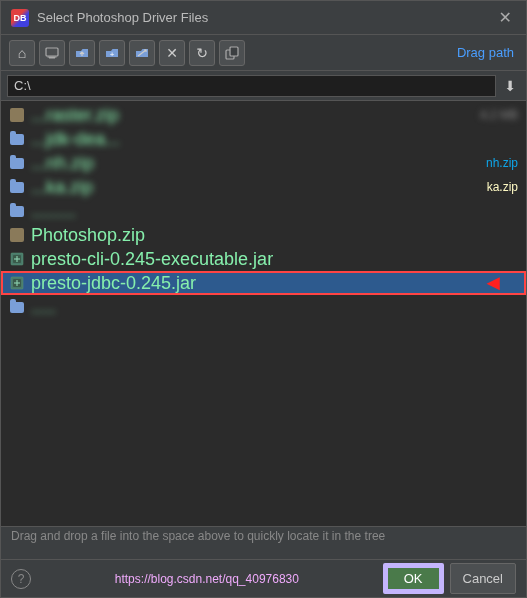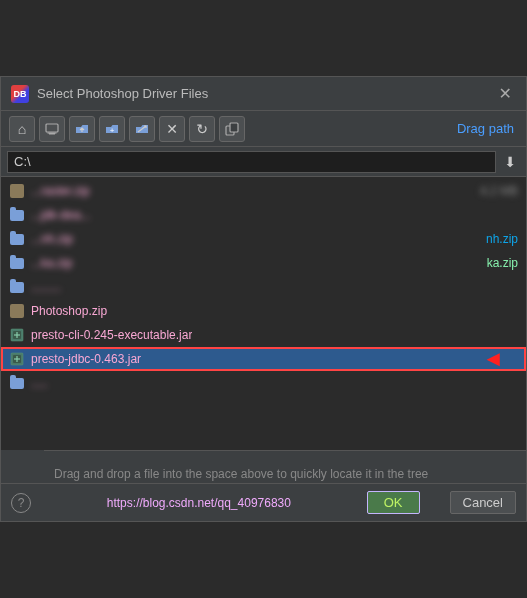--- a/index.html
+++ b/index.html
@@ -10,21 +10,21 @@
       font-family: 'Segoe UI', Arial, sans-serif;
       font-size: 13px;
       color: #ccc;
       display: flex;
       align-items: center;
       justify-content: center;
     }
 
     .dialog {
       width: 527px;
-      height: 446px;
+      height: 598px;
       background: #3c3f41;
       border: 1px solid #555;
       display: flex;
       flex-direction: column;
       position: relative;
     }
 
     
     .title-bar {
       background: #3c3f41;
@@ -183,22 +183,22 @@
     }
 
     .zip-icon {
       width: 14px;
       height: 14px;
       background: #8a7a5a;
       border-radius: 2px;
     }
 
     .file-name {
-      font-size: 12px;
-      color: #f9a8d4;
+      font-size: 18px;
+      color: #86efac;
       white-space: nowrap;
       overflow: hidden;
       text-overflow: ellipsis;
     }
 
     .file-size {
       margin-left: auto;
       font-size: 12px;
       color: #888;
       white-space: nowrap;
@@ -212,22 +212,21 @@
 
     
     .hint-bar {
       background: #3c3f41;
       border-top: 1px solid #555;
       padding: 16px 10px;
       font-size: 12px;
       color: #888;
       height: 26px;
       display: flex;
-      align-items: flex-start;
-      margin-left: 43px;
+      align-items: flex-end;
     }
 
     
     .footer {
       background: #3c3f41;
       border-top: 1px solid #555;
       display: flex;
       align-items: center;
       justify-content: space-between;
       padding: 6px 10px;
@@ -253,36 +252,35 @@
     .watermark {
       font-size: 12px;
       color: #f0abfc;
     }
     .footer-btns {
       display: flex;
       gap: 6px;
     }
     .btn-ok {
       background: #4a7a4a;
-      border: 1px solid #c4b5fd;
-      color: #bef264;
+      border: 5px solid #c4b5fd;
+      color: #ffffff;
       padding: 3px 16px;
       cursor: pointer;
       font-size: 13px;
       border-radius: 2px;
     }
     .btn-cancel {
       background: #4c4f51;
       border: 1px solid #666;
       color: #ccc;
       padding: 3px 12px;
       cursor: pointer;
       font-size: 13px;
       border-radius: 2px;
-      margin-left: 24px;
     }
   </style>
 </head>
 <body>
 
 <div class="dialog">
 
   <div class="title-bar">
     <div class="title-bar-left">
       <div class="title-icon">
@@ -362,21 +360,21 @@
         </div>
         <span class="file-name blurred">...nh.zip</span>
         <span class="file-size" style="margin-left:auto;color:#0ea5e9;font-size:12px;">nh.zip</span>
       </div>
 
       <div class="file-item">
         <div class="file-icon">
           <div class="folder-icon"></div>
         </div>
         <span class="file-name blurred">...ka.zip</span>
-        <span class="file-size" style="margin-left:auto;color:#86efac;font-size:12px;">ka.zip</span>
+        <span class="file-size" style="margin-left:auto;color:#fef9c3;font-size:12px;">ka.zip</span>
       </div>
 
       <div class="file-item">
         <div class="file-icon">
           <div class="folder-icon"></div>
         </div>
         <span class="file-name blurred">.........</span>
       </div>
 
       <div class="file-item">
@@ -400,21 +398,21 @@
 
       <div class="file-item highlighted" style="position:relative;">
         <div class="file-icon">
           <svg width="14" height="14" viewBox="0 0 14 14">
             <rect x="1" y="1" width="12" height="12" rx="1" fill="#4a7a6a" stroke="#5a9a7a" stroke-width="0.5"></rect>
             <rect x="3" y="3" width="8" height="8" rx="1" fill="#3a5a4a"></rect>
             <line x1="4" y1="7" x2="10" y2="7" stroke="#88ccaa" stroke-width="1.2"></line>
             <line x1="7" y1="4" x2="7" y2="10" stroke="#88ccaa" stroke-width="1.2"></line>
           </svg>
         </div>
-        <span class="file-name">presto-jdbc-0.463.jar</span>
+        <span class="file-name">presto-jdbc-0.245.jar</span>
 
         <span style="position:absolute;right:22px;top:50%;transform:translateY(-50%);color:#ff2020;font-size:22px;font-weight:bold;line-height:1;">◄</span>
       </div>
 
       <div class="file-item">
         <div class="file-icon">
           <div class="folder-icon"></div>
         </div>
         <span class="file-name blurred">.....</span>
       </div>

